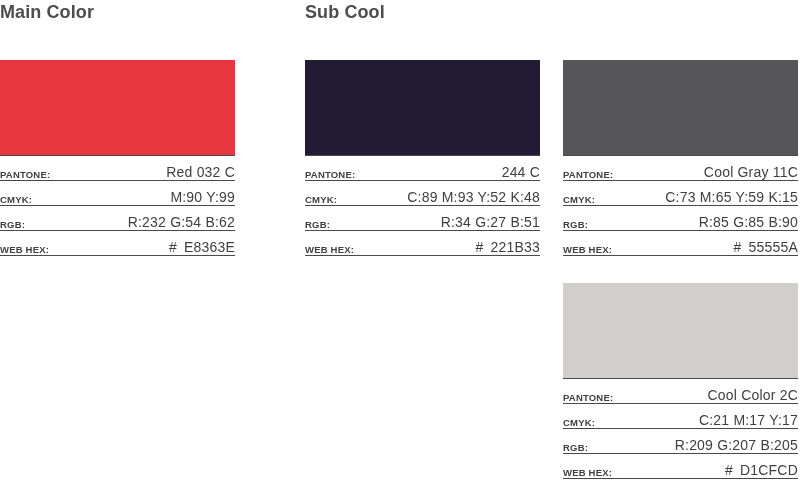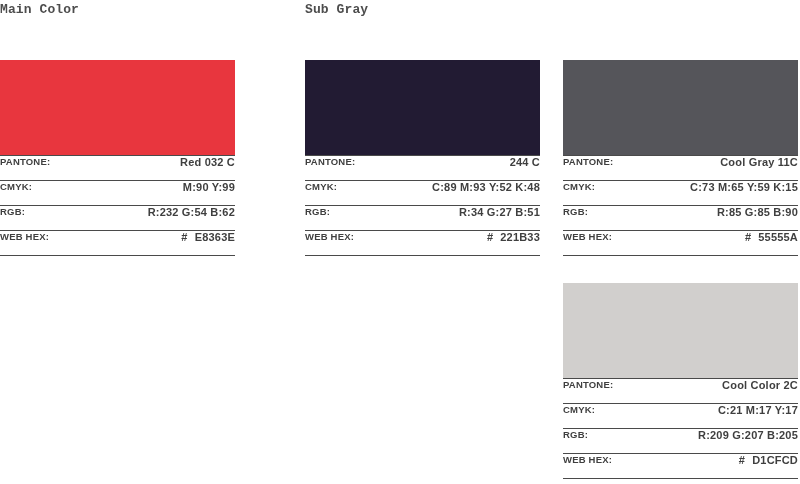--- a/index.html
+++ b/index.html
@@ -19,26 +19,25 @@
   .page {
     position: relative;
     width: 800px;
     height: 484px;
   }
 
   
   .section-title {
     position: absolute;
     top: 2px;
-    font-size: 13px;
+    font-size: 18px;
     font-weight: bold;
     letter-spacing: 0.1px;
     color: #4d4d4d;
     white-space: nowrap;
-    font-family: Liberation Mono, monospace;
   }
   .section-title.main  { left: 0px; }
   .section-title.sub   { left: 305px; }
 
   
   .column {
     position: absolute;
     width: 235px;
   }
   .col-1 { left: 0px;   top: 60px; }
@@ -57,51 +56,51 @@
   .spec-table {
     width: 235px;
     margin-top: 0;
     border-collapse: collapse;
     border-top: 1px solid #4a4a4a;
   }
   .spec-row {
     border-bottom: 1px solid #4a4a4a;
     height: 24px;
     display: flex;
-    align-items: flex-start;
+    align-items: flex-end;
     justify-content: space-between;
   }
   .spec-label {
     font-size: 9.5px;
     font-weight: bold;
     letter-spacing: 0.2px;
     color: #3f3f3f;
     white-space: nowrap;
   }
   .spec-value {
-    font-size: 11px;
-    font-weight: bold;
+    font-size: 14px;
+    font-weight: normal;
     letter-spacing: 0.2px;
     color: #3f3f3f;
     white-space: nowrap;
     text-align: right;
   }
   .hash {
     display: inline-block;
     margin-right: 7px;
   }
 </style>
 </head>
 <body>
 
 <div class="page">
 
   <div class="section-title main">Main Color</div>
 
-  <div class="section-title sub">Sub Gray</div>
+  <div class="section-title sub">Sub Cool</div>
 
   <div class="column col-1">
     <div class="swatch" style="background-color: rgb(232, 54, 62);"></div>
 
     <div class="spec-table">
       <div class="spec-row">
         <span class="spec-label">PANTONE:</span>
         <span class="spec-value">Red 032 C</span>
       </div>
       <div class="spec-row">

